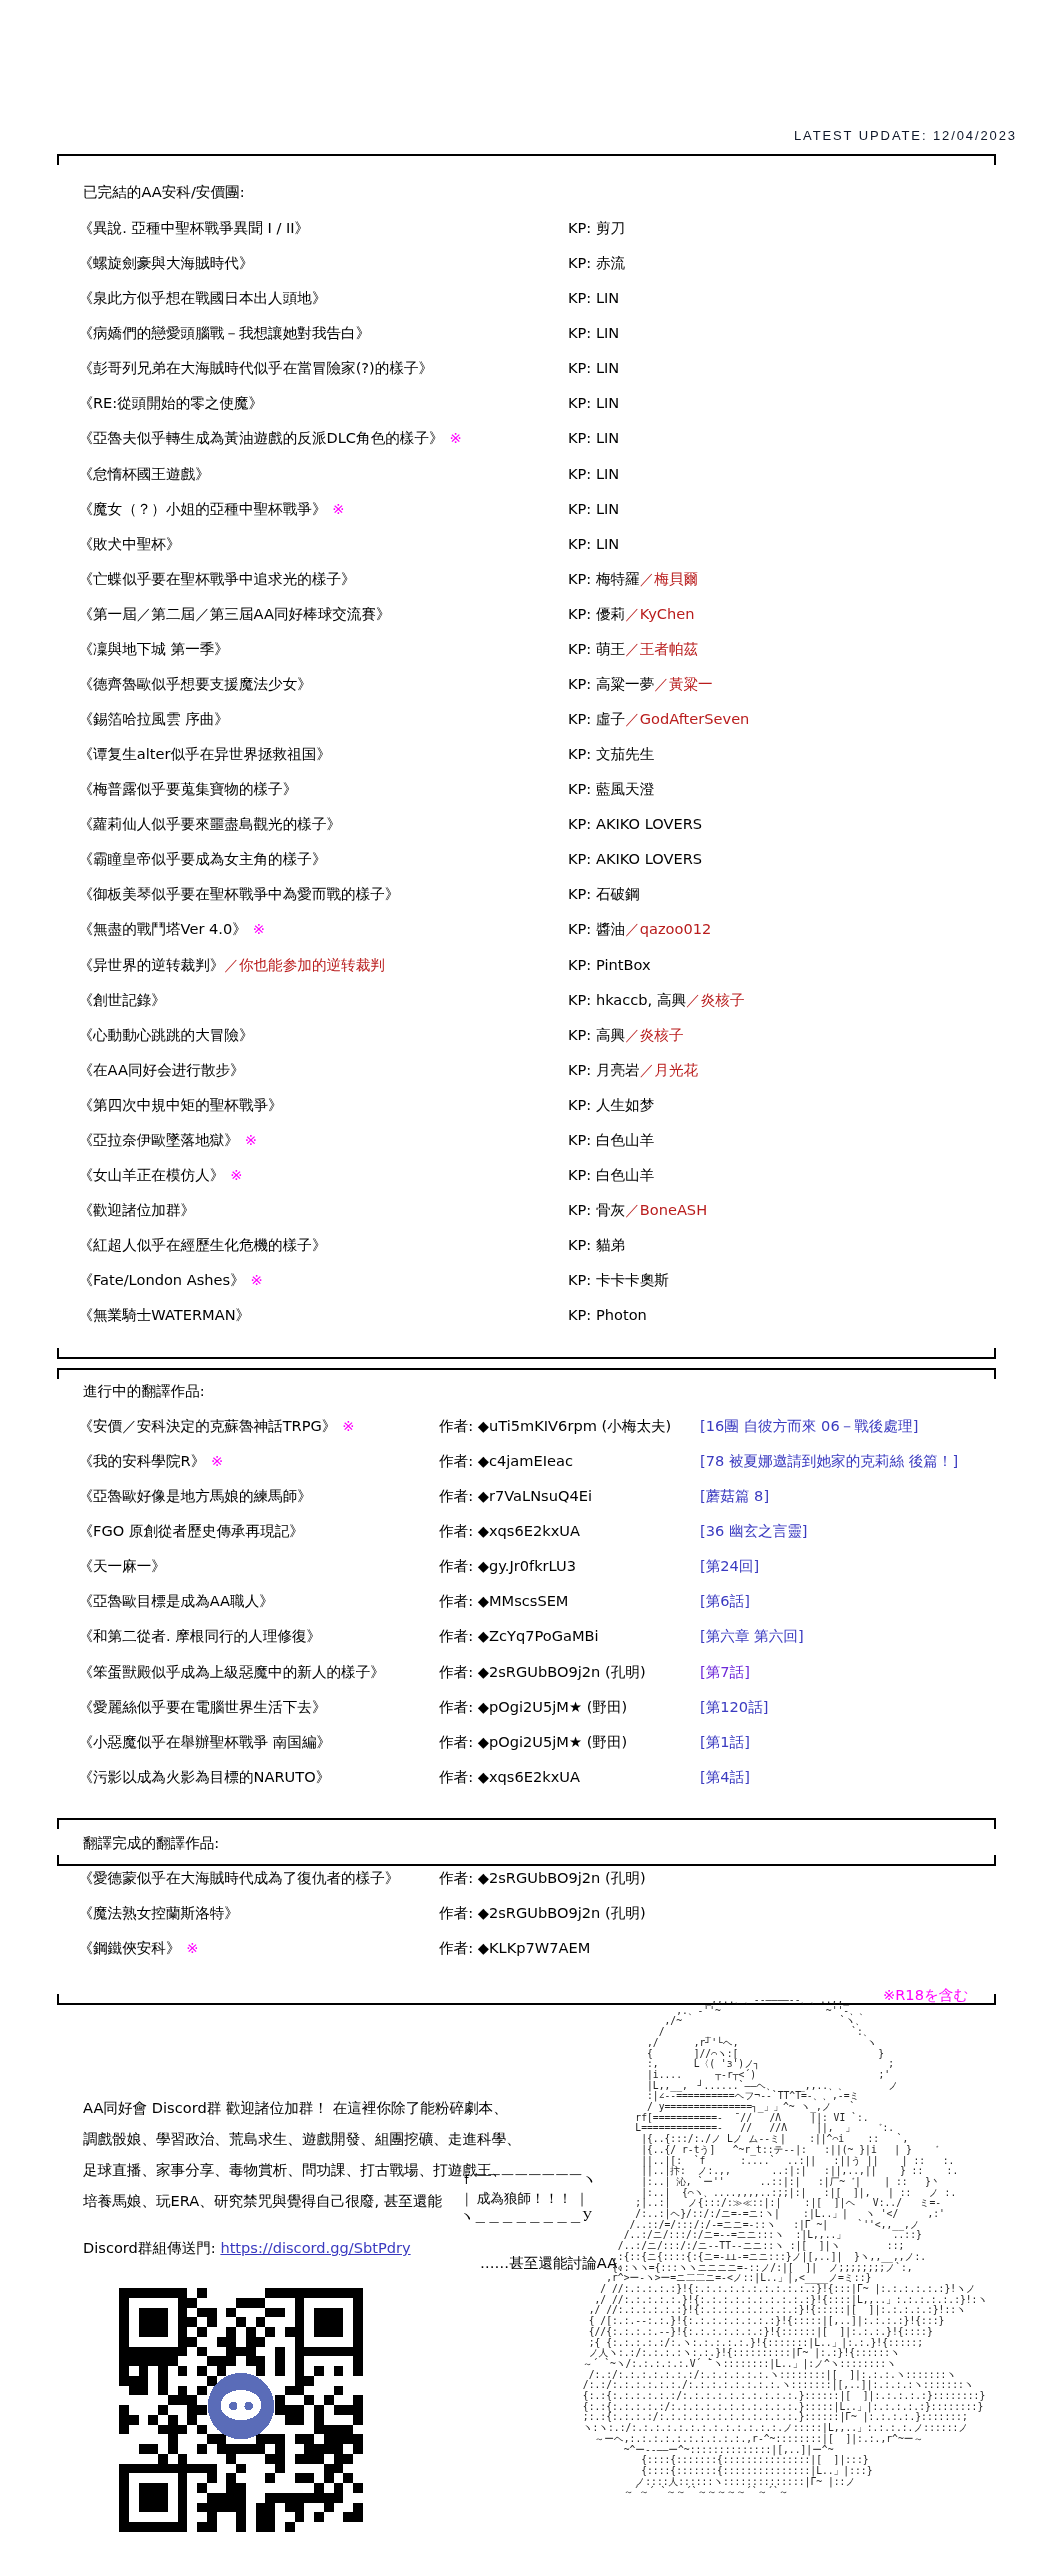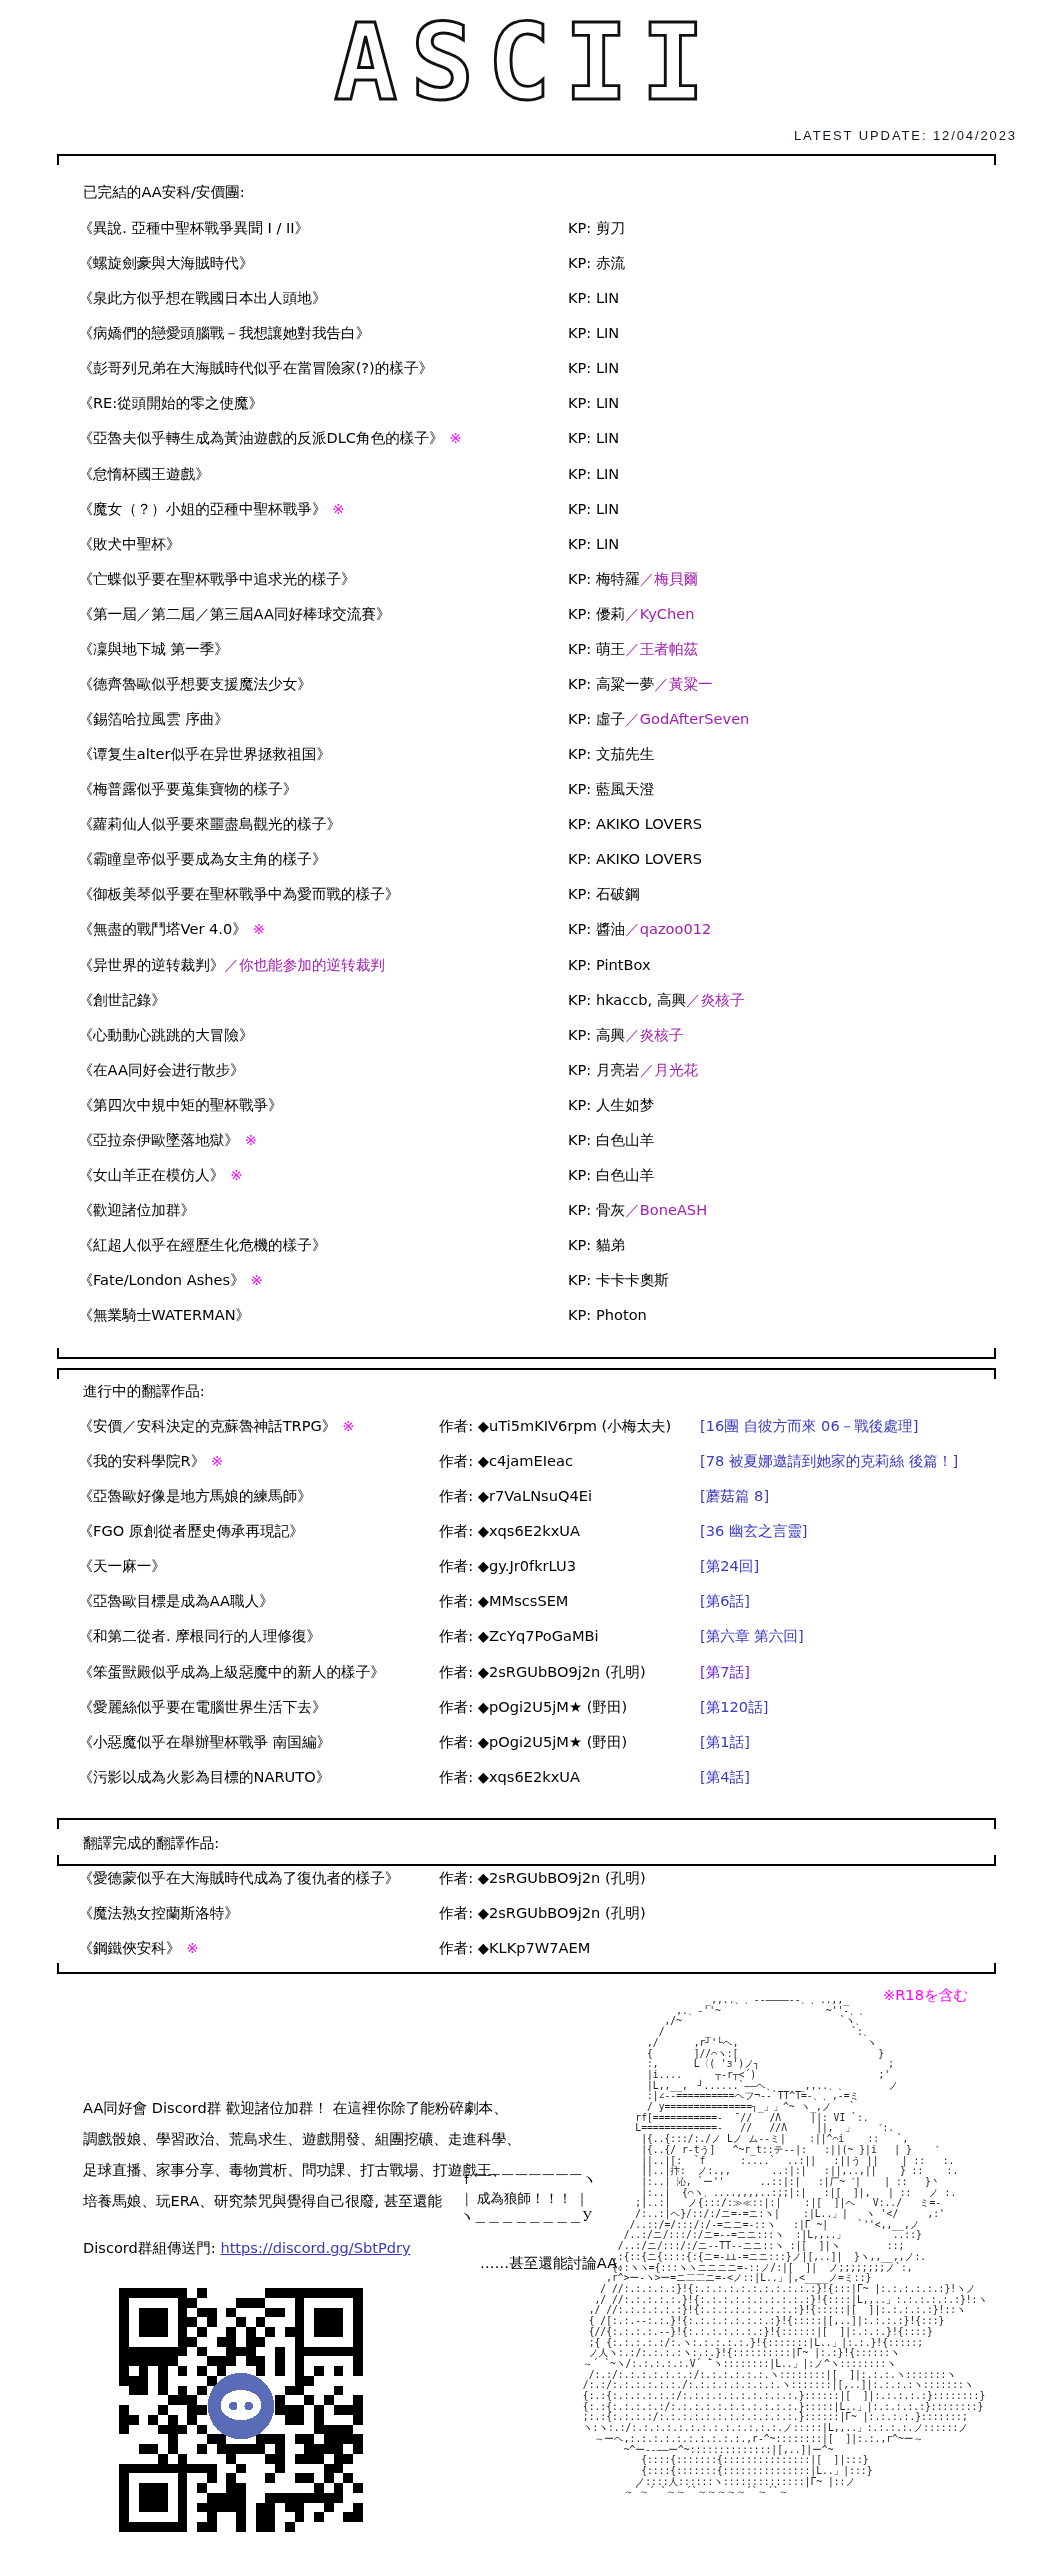--- a/index.html
+++ b/index.html
@@ -19,41 +19,40 @@
   .rule-bottom{bottom:0;border-bottom:2.9px solid #000;}
   .sec-heading{position:absolute;left:26px;font-size:14.6px;white-space:nowrap;}
   .rows{position:absolute;left:0;right:0;}
   .row{position:absolute;height:21.4px;font-size:14.6px;white-space:nowrap;}
   .cell{position:absolute;top:0;white-space:nowrap;}
   .t-cell{left:21.4px;}
   .kp-cell{left:511px;}
   .a-cell{left:382px;}
   .p-cell{left:643px;}
   .star{color:#ff00ff;margin-left:5.8px;}
-  .sub{color:#a21caf;margin-top:29px;}
+  .sub{color:#b91c1c;margin-top:29px;}
   .plink{color:#3a3ac0;}
   .plink.muted{color:#6d28d9;}
   
   .par-line{position:absolute;left:83px;font-size:14.6px;white-space:nowrap;}
   .bubble{position:absolute;left:460px;top:2171px;margin:0;font-size:13.6px;line-height:18.5px;
           font-family:Liberation Serif, serif;white-space:pre;}
   .portal{position:absolute;left:83px;top:2239px;font-size:14.6px;white-space:nowrap;}
   .portal a{color:#3a3ac0;text-decoration:underline;}
   .aa-note{position:absolute;left:480px;top:2254px;font-size:14.6px;white-space:nowrap;}
   .r18{position:absolute;left:883px;top:1986px;color:#ff00ff;font-size:14.6px;white-space:nowrap;}
   .qr{position:absolute;left:119px;top:2288px;width:244px;height:244px;}
   .art{position:absolute;left:577px;top:1995px;margin:0;color:#222;
        font-family:"DejaVu Sans Mono",monospace;font-size:9.7px;line-height:10.7px;white-space:pre;}
 </style>
 </head>
 <body>
 
 <div id="page">
 
-  <div class="logo">ASCII</div>
   <div class="latest">LATEST UPDATE: 12/04/2023</div>
 
   <div class="frame" style="top:154px;height:1205px;">
     <div class="rule rule-top"></div>
     <div class="sec-heading" style="top:29px;">已完結的AA安科/安價團:</div>
     <div class="rows" id="s1-rows" style="top:65px;">
         <div class="row" style="top: 0px;">
           <span class="cell t-cell"><span>《異說. 亞種中聖杯戰爭異聞 I / II》</span></span>
           <span class="cell kp-cell"><span>KP: 剪刀</span></span>
         </div>
@@ -241,21 +240,21 @@
         </div>
         <div class="row" style="top: 351px;">
           <span class="cell t-cell"><span>《污影以成為火影為目標的NARUTO》</span></span>
           <span class="cell a-cell">作者: ◆xqs6E2kxUA</span>
           <span class="cell p-cell"><a class="plink">[第4話]</a></span>
         </div>
       </div>
     <div class="rule rule-bottom"></div>
   </div>
 
-  <div class="frame" style="top:1818px;height:156px;">
+  <div class="frame" style="top:1818px;height:187px;">
     <div class="rule rule-top"></div>
     <div class="sec-heading" style="top:15.6px;">翻譯完成的翻譯作品:</div>
     <div class="rows" id="s3-rows" style="top:51px;">
         <div class="row" style="top: 0px;">
           <span class="cell t-cell"><span>《愛德蒙似乎在大海賊時代成為了復仇者的樣子》</span></span>
           <span class="cell a-cell">作者: ◆2sRGUbBO9j2n (孔明)</span>
         </div>
         <div class="row" style="top: 35px;">
           <span class="cell t-cell"><span>《魔法熟女控蘭斯洛特》</span></span>
           <span class="cell a-cell">作者: ◆2sRGUbBO9j2n (孔明)</span>

